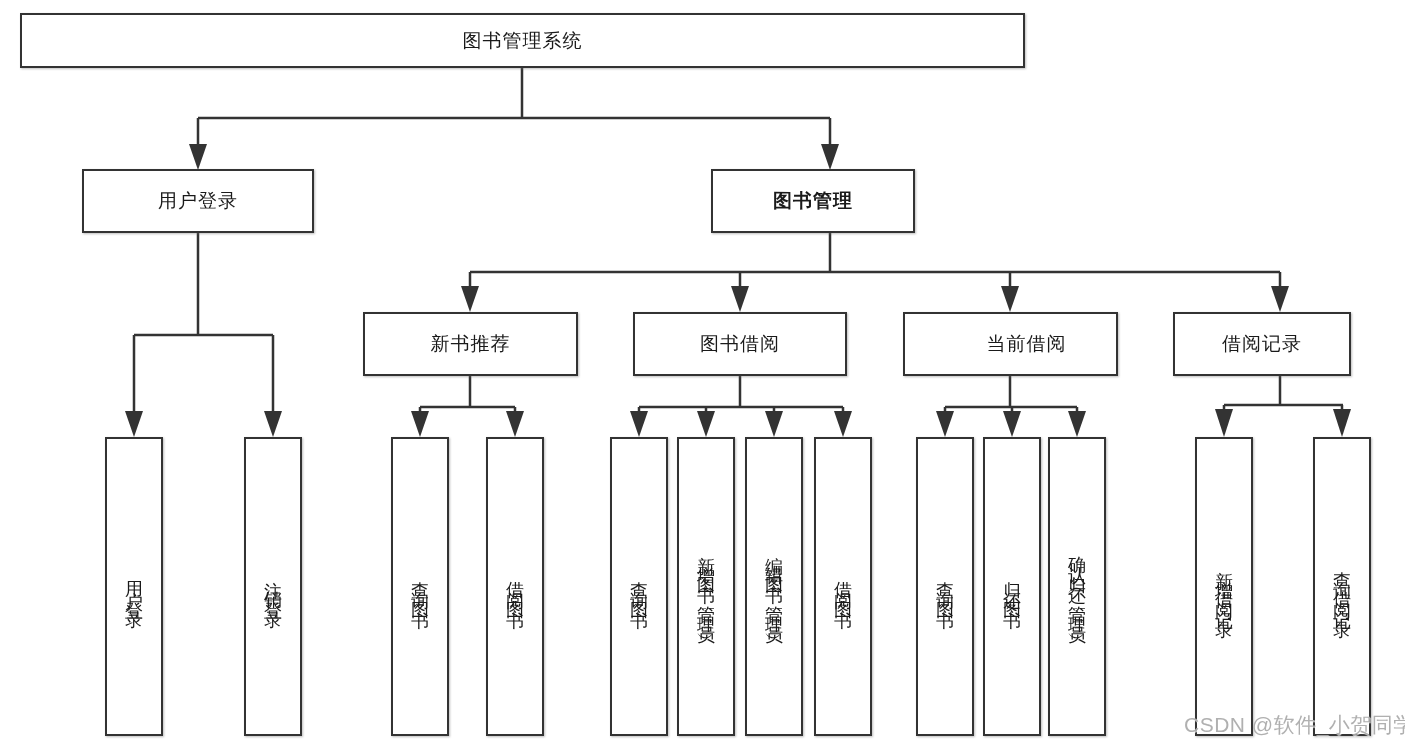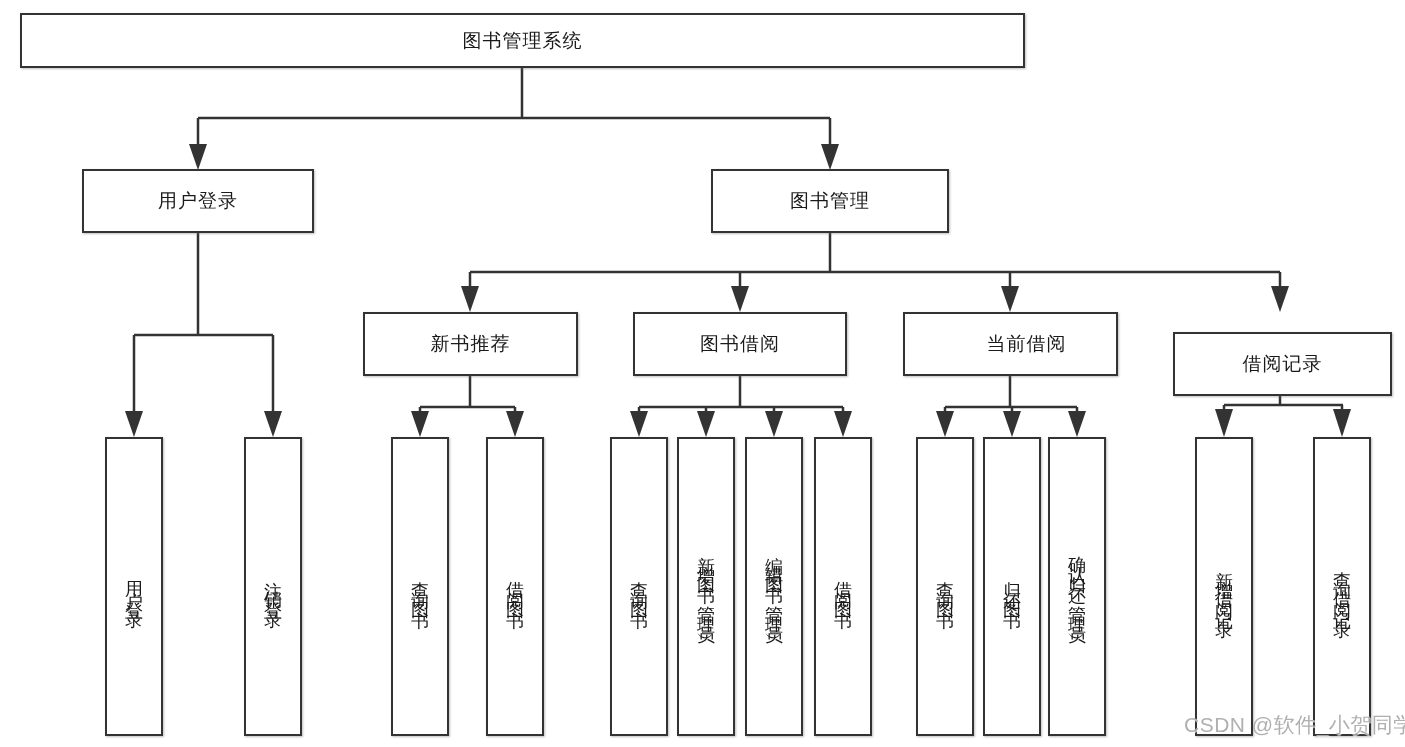--- a/index.html
+++ b/index.html
@@ -43,26 +43,26 @@
     text-orientation: mixed;
     letter-spacing: 10px;
     font-size: 18px;
     line-height: 1;
     white-space: nowrap;
   }
   
   .n-root { left: 20px;  top: 13px;  width: 1005px; height: 55px; }
   
   .n-l2a  { left: 82px;  top: 169px; width: 232px;  height: 64px; }
-  .n-l2b  { left: 711px; top: 169px; width: 238px;  height: 64px; }
+  .n-l2b  { left: 711px; top: 169px; width: 204px;  height: 64px; font-weight: bold; }
   
   .n-l3a  { left: 363px;  top: 312px; width: 215px; height: 64px; }
   .n-l3b  { left: 633px;  top: 312px; width: 214px; height: 64px; }
   .n-l3c  { left: 903px;  top: 312px; width: 215px; height: 64px; padding-left: 32px; }
-  .n-l3d  { left: 1173px; top: 332px; width: 219px; height: 64px; }
+  .n-l3d  { left: 1173px; top: 312px; width: 178px; height: 64px; }
   
   .leaf { top: 437px; width: 58px; height: 299px; }
   .lf1  { left: 105px; }
   .lf2  { left: 244px; }
   .lf3  { left: 391px; }
   .lf4  { left: 486px; }
   .lf5  { left: 610px; }
   .lf6  { left: 677px; }
   .lf7  { left: 745px; }
   .lf8  { left: 814px; }

